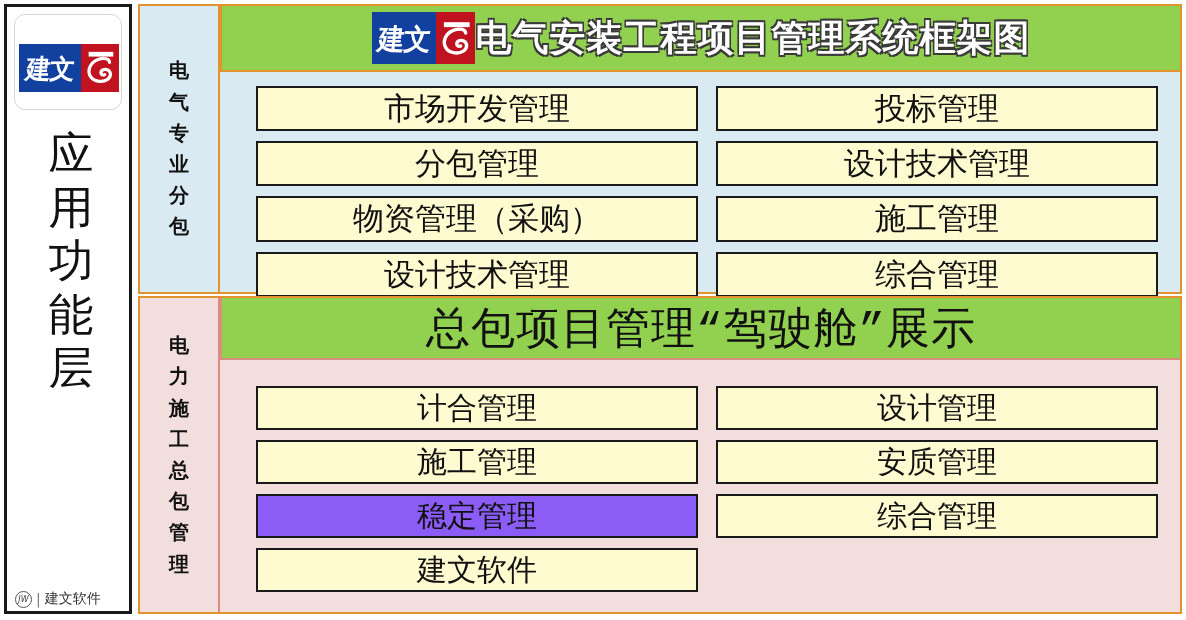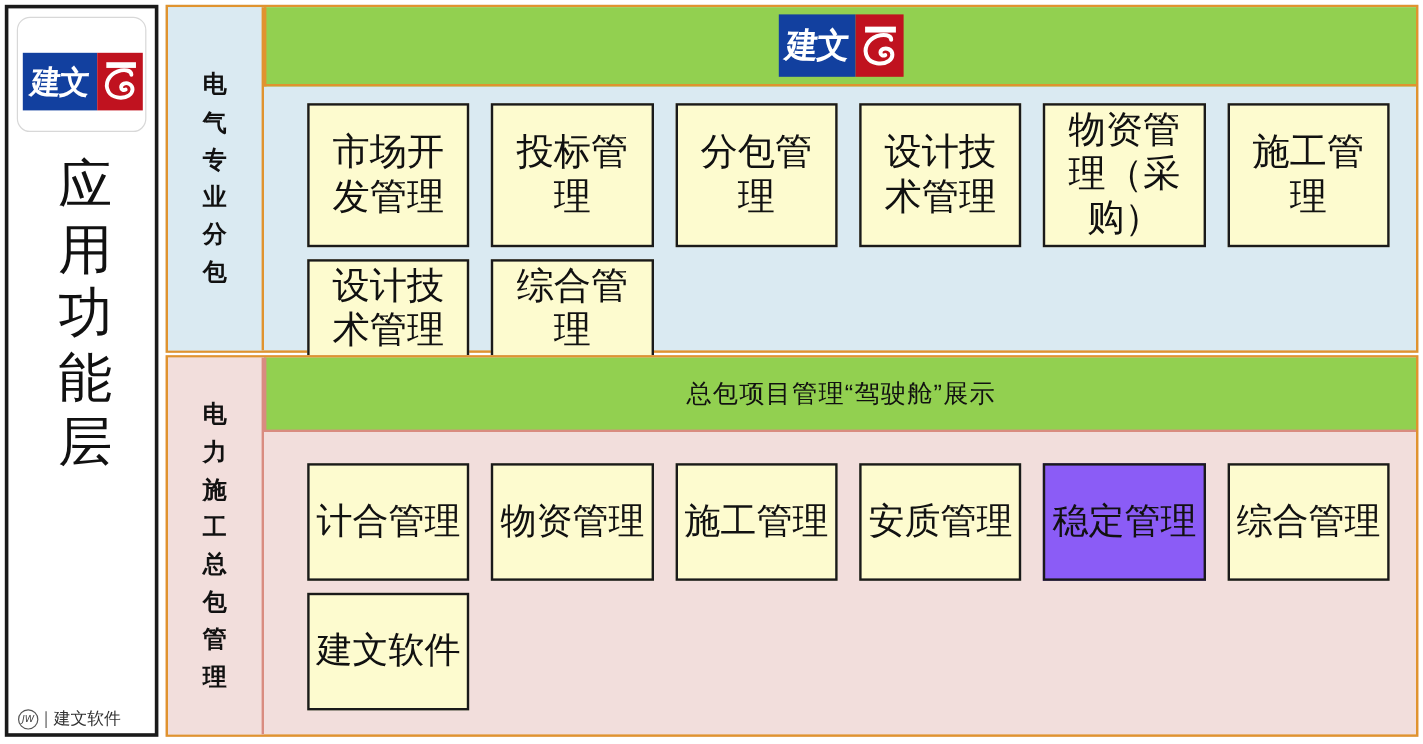--- a/index.html
+++ b/index.html
@@ -215,33 +215,33 @@
     letter-spacing: 1px;
     text-shadow:
       -1.6px -1.6px 0 #3a3a3a,
        1.6px -1.6px 0 #3a3a3a,
       -1.6px  1.6px 0 #3a3a3a,
        1.6px  1.6px 0 #3a3a3a,
        0 0 2px #3a3a3a;
     white-space: nowrap;
   }
   .banner-mid-text {
-    font-size: 21px;
+    font-size: 44px;
     color: #111111;
-    font-family: Liberation Sans, sans-serif;
+    font-family: Liberation Mono, monospace;
     white-space: nowrap;
     letter-spacing: 1px;
   }
 
   
   .grid {
     position: absolute;
     left: 0; right: 0;
     display: grid;
-    grid-template-columns: repeat(6, 1fr);
+    grid-template-columns: repeat(2, 1fr);
     column-gap: 18px;
     row-gap: 10px;
     padding: 14px 22px 12px 36px;
     box-sizing: border-box;
   }
   .grid-top    { top: 66px; height: 220px; }
   .grid-bottom { top: 62px; height: 252px; padding-top: 26px; padding-bottom: 20px; }
 
   .module-box {
     background: #fdfbcf;
@@ -318,20 +318,21 @@
             <div class="logo-blue">
               <span class="logo-blue-text">建文</span>
             </div>
             <div class="logo-red">
               <svg class="logo-swirl" viewBox="0 0 40 48">
                 <rect x="8" y="8" width="26" height="5" fill="#ffffff"></rect>
                 <path d="M30 19 C30 15 24 14 18 16 C10 19 6 27 10 34 C13 39 22 41 28 37 C32 34 32 29 28 27 C25 25.5 21 27 21 30 C21 32 23 33 25 32" fill="none" stroke="#ffffff" stroke-width="3.4" stroke-linecap="round"></path>
               </svg>
             </div>
           </div>
+          <span class="banner-title-text">电气安装工程项目管理系统框架图</span>
         </div>
       </div>
 
       <div class="grid grid-top">
         <div class="module-box">市场开发管理</div>
         <div class="module-box">投标管理</div>
         <div class="module-box">分包管理</div>
         <div class="module-box">设计技术管理</div>
         <div class="module-box">物资管理（采购）</div>
         <div class="module-box">施工管理</div>
@@ -358,21 +359,21 @@
     </div>
 
     <div class="sec-content">
 
       <div class="banner banner-mid">
         <span class="banner-mid-text">总包项目管理“驾驶舱”展示</span>
       </div>
 
       <div class="grid grid-bottom">
         <div class="module-box">计合管理</div>
-        <div class="module-box">物资管理</div>
+        <div class="module-box">设计管理</div>
         <div class="module-box">施工管理</div>
         <div class="module-box">安质管理</div>
         <div class="module-box highlight">稳定管理</div>
         <div class="module-box">综合管理</div>
         <div class="module-box">建文软件</div>
       </div>
 
     </div>
   </div>
 

